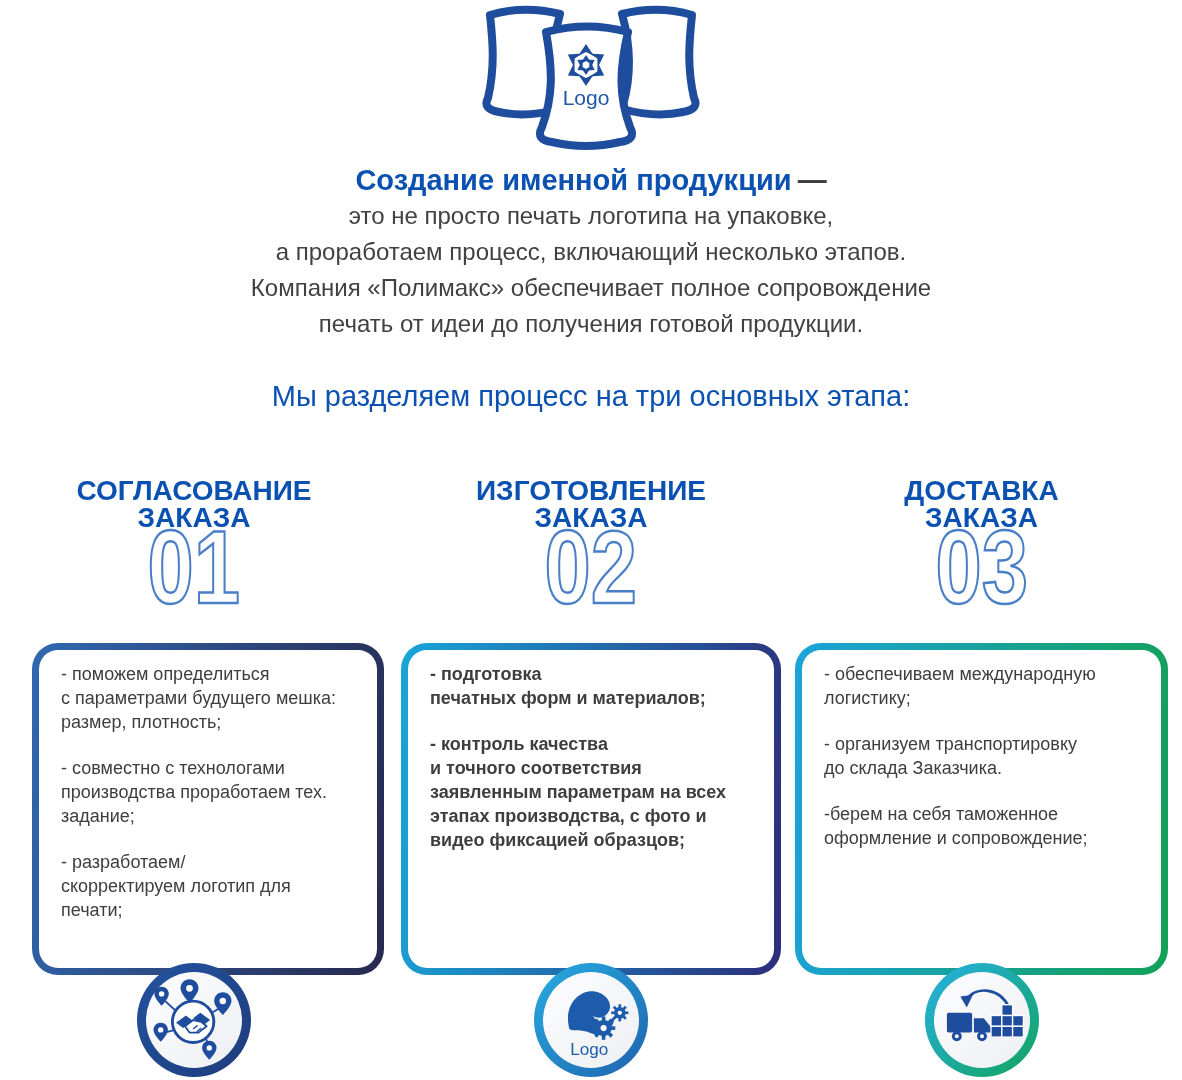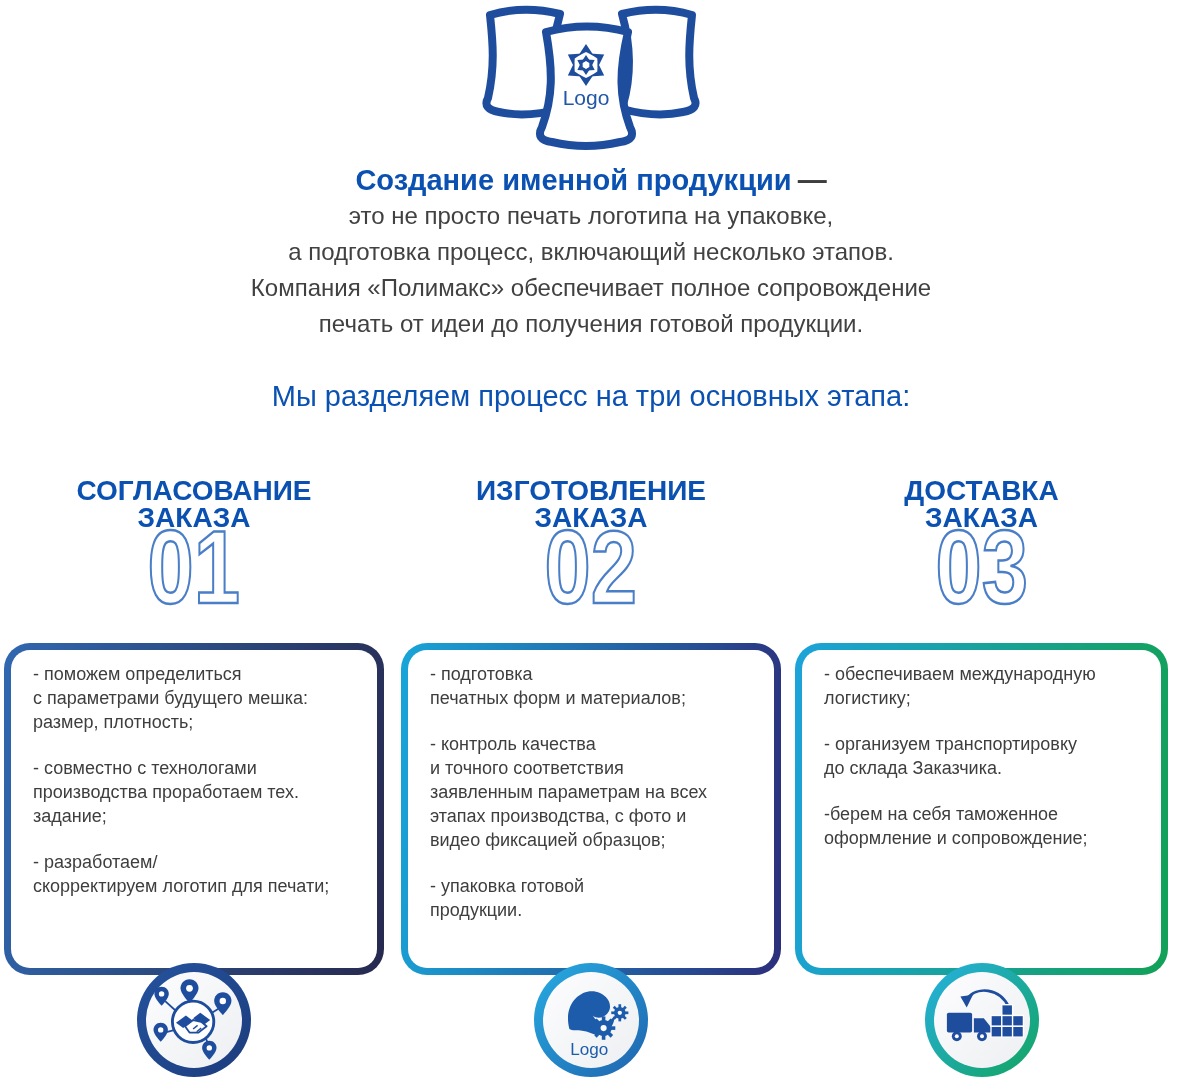--- a/index.html
+++ b/index.html
@@ -35,22 +35,22 @@
                  color:var(--accent-blue,#0b51b2); }
 
   .stage-number { position:absolute; top:50px; left:0; right:0; text-align:center;
                   height:90px; }
   .stage-number span { display:inline-block; transform:scaleX(0.8);
                        font-size:104px; line-height:84px; font-weight:bold;
                        color:#ffffff; -webkit-text-stroke:2.5px var(--number-outline,#4a7fc8); }
 
   .stage-box { position:absolute; top:168px; left:0; right:0; height:332px;
                border-radius:26px; padding:7px; }
-  .box-g-0 { background:linear-gradient(100deg, var(--box1-from,#3068b0), var(--box1-to,#27294e)); }
-  .box-g-1 { background:linear-gradient(95deg,  var(--box2-from,#18a5d8), var(--box2-to,#2c2e7b)); }
+  .box-g-0 { background:linear-gradient(100deg, var(--box1-from,#3068b0), var(--box1-to,#27294e));margin-left:28px; }
+  .box-g-1 { background:linear-gradient(95deg,  var(--box2-from,#18a5d8), var(--box2-to,#2c2e7b));font-weight:bold; }
   .box-g-2 { background:linear-gradient(95deg,  var(--box3-from,#1ca3da), var(--box3-to,#12a156)); }
   .box-inner { width:100%; height:100%; background:#fff; border-radius:19px;
                padding:12px 20px 0 22px; overflow:hidden; }
   .box-item { white-space:pre-line; font-size:18px; line-height:24px;
               color:var(--text-dark,#3e3e3e); margin-bottom:22px; }
 
   .stage-circle { position:absolute; top:488px; left:50%;
                   transform:translateX(-50%); width:114px; height:114px;
                   border-radius:50%; }
   .ring-0 { background:linear-gradient(135deg, var(--ring1-from,#24539f), var(--ring1-to,#1d3c7c)); }
@@ -102,21 +102,21 @@
       </g>
       <text x="120" y="104" text-anchor="middle" font-size="21" fill="#2156a8">Logo</text>
     </svg>
   </div>
 
   <div class="intro">
     <div class="intro-title-line">
       <span class="intro-title">Создание именной продукции</span><span class="intro-dash">—</span>
     </div>
     <div class="intro-line">это не просто печать логотипа на упаковке,</div>
-    <div class="intro-line">а подготовка процесс, включающий несколько этапов.</div>
+    <div class="intro-line">а проработаем процесс, включающий несколько этапов.</div>
     <div class="intro-line">Компания «Полимакс» обеспечивает полное сопровождение</div>
     <div class="intro-line">печать от идеи до получения готовой продукции.</div>
   </div>
 
   <div class="section-heading">Мы разделяем процесс на три основных этапа:</div>
 
   <div class="stage-col col-0">
     <div class="stage-title">
       <div>СОГЛАСОВАНИЕ</div>
       <div>ЗАКАЗА</div>
@@ -193,22 +193,20 @@
     </div>
     <div class="stage-box box-g-1">
       <div class="box-inner">
         <p class="box-item">- подготовка
 печатных форм и материалов;</p>
         <p class="box-item">- контроль качества
 и точного соответствия
 заявленным параметрам на всех
 этапах производства, с фото и
 видео фиксацией образцов;</p>
-        <p class="box-item">- упаковка готовой
-продукции.</p>
       </div>
     </div>
     <div class="stage-circle ring-1">
       <div class="circle-inner">
         <svg class="icon-svg" viewBox="0 0 100 100">
           <path fill="#1c5cab" d="M26,60 C18,30 42,12 60,20 C73,26 75,40 64,46 C60,48 55,48 52,45 C58,56 70,55 76,45 C77,60 62,71 48,64 C40,60 30,63 26,60 Z"></path>
           <g fill="#1c5cab">
             <g transform="translate(64,59)">
               <g>
                 <rect x="-2" y="-13" width="4" height="6"></rect>

